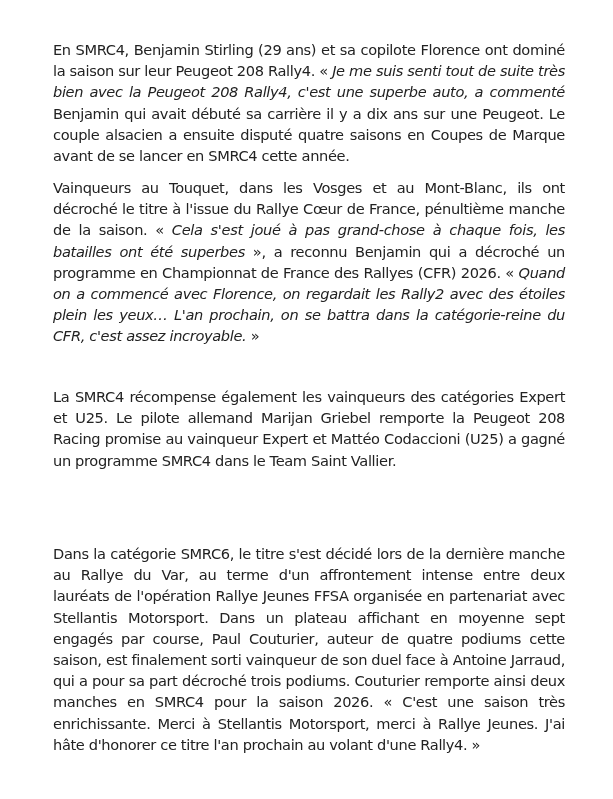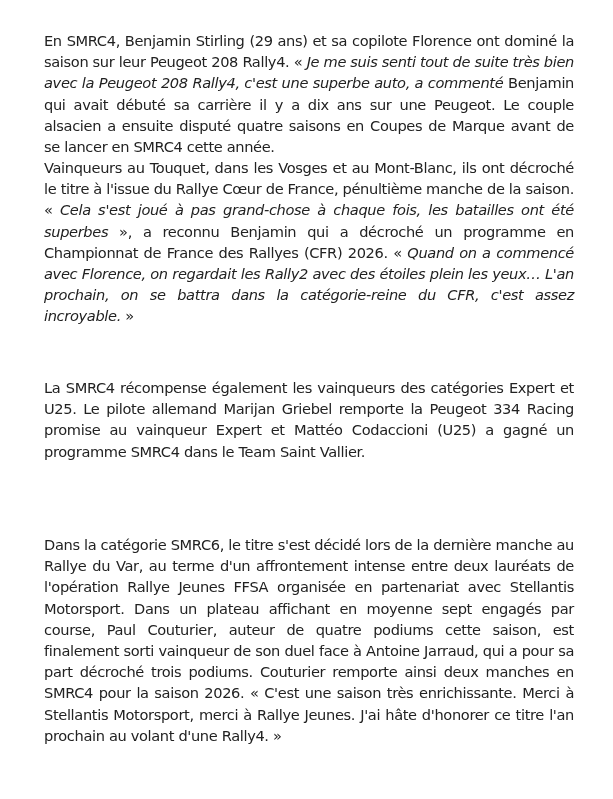--- a/index.html
+++ b/index.html
@@ -1,35 +1,35 @@
 <!DOCTYPE html>
 <html><head>
 <meta charset="utf-8">
 <style>
   html, body { margin: 0; padding: 0; background: #ffffff; }
   body { width: 613px; height: 799px; position: relative; overflow: hidden; }
   .page { position: absolute; left: 44px; width: 530px; top: 30px;
     font-family: "DejaVu Sans", sans-serif; font-size: 14.6px; line-height: 21.2px;
     color: #222222; letter-spacing: -0.35px; }
-  .para { margin: 0; text-align: justify; }
+  .para { margin: 9px; text-align: justify; }
   .p1 { position: absolute; top: 0; }
-  .p2 { position: absolute; top: 127px; }
+  .p2 { position: absolute; top: 138px; }
   .p3 { position: absolute; top: 347px; }
   .p4 { position: absolute; top: 504px; }
   em { font-style: italic; }
 </style>
 </head>
 <body>
 
 <div class="page">
   <p class="para p1">
     <span>En SMRC4, Benjamin Stirling (29 ans) et sa copilote Florence ont dominé la saison sur leur Peugeot 208 Rally4. « </span><em>Je me suis senti tout de suite très bien avec la Peugeot 208 Rally4, c'est une superbe auto, a commenté</em><span> Benjamin qui avait débuté sa carrière il y a dix ans sur une Peugeot. Le couple alsacien a ensuite disputé quatre saisons en Coupes de Marque avant de se lancer en SMRC4 cette année.</span>
   </p>
   <p class="para p2">
     <span>Vainqueurs au Touquet, dans les Vosges et au Mont-Blanc, ils ont décroché le titre à l'issue du Rallye Cœur de France, pénultième manche de la saison. « </span><em>Cela s'est joué à pas grand-chose à chaque fois, les batailles ont été superbes</em><span> », a reconnu Benjamin qui a décroché un programme en Championnat de France des Rallyes (CFR) 2026. « </span><em>Quand on a commencé avec Florence, on regardait les Rally2 avec des étoiles plein les yeux… L'an prochain, on se battra dans la catégorie-reine du CFR, c'est assez incroyable.</em><span> »</span>
   </p>
   <p class="para p3">
-    <span>La SMRC4 récompense également les vainqueurs des catégories Expert et U25.  Le pilote allemand Marijan Griebel remporte la Peugeot 334 Racing promise au vainqueur Expert et Mattéo Codaccioni (U25) a gagné un programme SMRC4 dans le Team Saint Vallier.</span>
+    <span>La SMRC4 récompense également les vainqueurs des catégories Expert et U25.  Le pilote allemand Marijan Griebel remporte la Peugeot 208 Racing promise au vainqueur Expert et Mattéo Codaccioni (U25) a gagné un programme SMRC4 dans le Team Saint Vallier.</span>
   </p>
   <p class="para p4">
     <span>Dans la catégorie SMRC6, le titre s'est décidé lors de la dernière manche au Rallye du Var, au terme d'un affrontement intense entre deux lauréats de l'opération Rallye Jeunes FFSA organisée en partenariat avec Stellantis Motorsport. Dans un plateau affichant en moyenne sept engagés par course, Paul Couturier, auteur de quatre podiums cette saison, est finalement sorti vainqueur de son duel face à Antoine Jarraud, qui a pour sa part décroché trois podiums. Couturier remporte ainsi deux manches en SMRC4 pour la saison 2026. « C'est une saison très enrichissante. Merci à Stellantis Motorsport, merci à Rallye Jeunes. J'ai hâte d'honorer ce titre l'an prochain au volant d'une Rally4. »</span>
   </p>
 </div>
 
 </body></html>

